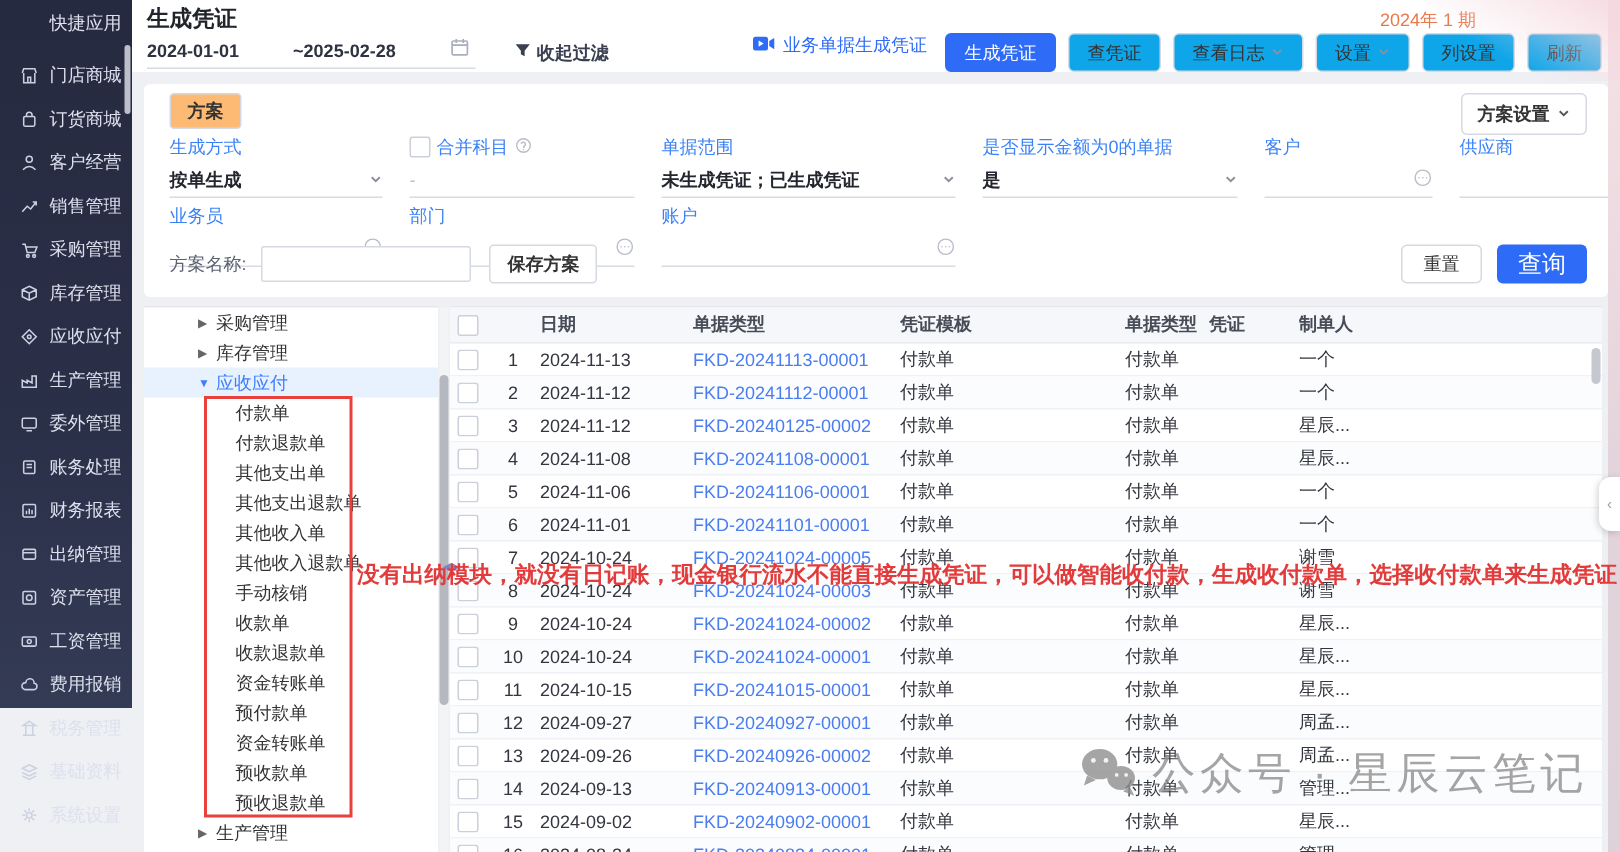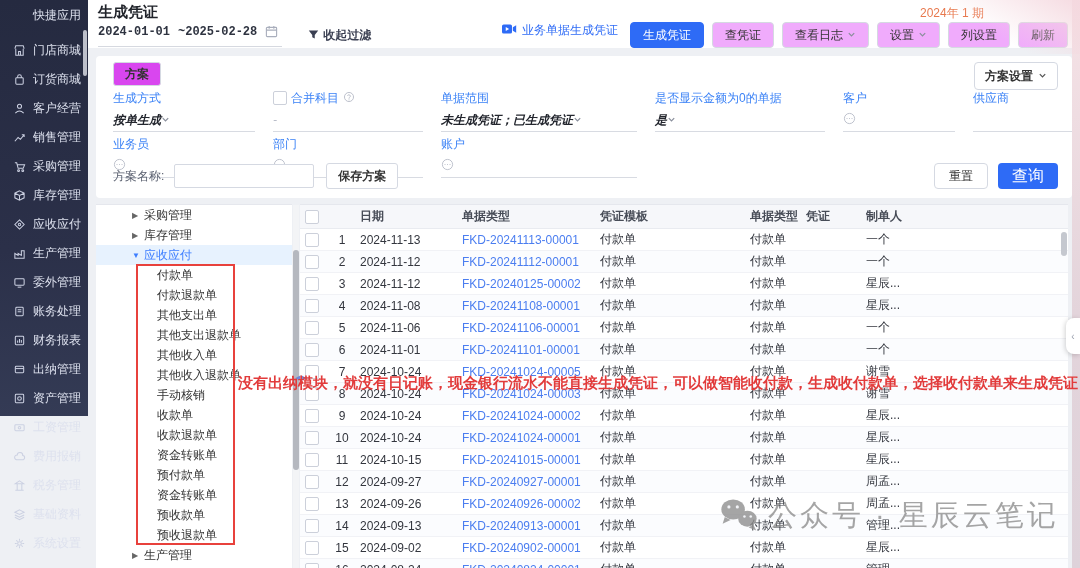--- a/index.html
+++ b/index.html
@@ -1,57 +1,57 @@
 <!DOCTYPE html>
 <html><head>
 <meta charset="utf-8">
 <style>
   html,body{margin:0;padding:0;background:#dfe2e8;}
   #page{position:relative;width:1080px;height:568px;overflow:hidden;background:#eef0f4;
         font-family:"Liberation Sans","DejaVu Sans",sans-serif;font-size:12px;color:#333;}
   
-  .sidebar{position:absolute;left:0;top:0;width:88px;height:416px;z-index:3;
+  .sidebar{position:absolute;left:0;top:0;width:88px;height:472px;z-index:3;
            background:linear-gradient(180deg,#252a40 0%,#2b3049 60%,#343b55 100%);}
   .side-item{display:flex;align-items:center;gap:7px;height:27px;margin:2px 0 2px 12px;
              color:#dde1ee;font-size:12px;cursor:pointer;white-space:nowrap;}
   .side-item:nth-child(2){margin-bottom:8px;}
   .side-ic{width:14px;height:14px;display:inline-flex;align-items:center;justify-content:center;flex:none;}
   .grid-ic{display:grid;grid-template-columns:6px 6px;grid-template-rows:6px 6px;gap:1.5px;}
   .grid-ic i{border-radius:1.5px;}
   .grid-ic .g1{background:#e8564f;} .grid-ic .g2{background:#4a7df8;}
   .grid-ic .g3{background:#3cb878;} .grid-ic .g4{background:#f5a623;}
   .side-scroll{position:absolute;right:1px;top:30px;width:4px;height:46px;background:#d7d9e2;border-radius:2px;opacity:.85;}
   
   .header{position:absolute;left:88px;top:0;right:0;height:48px;background:#fff;z-index:1;}
   .page-title{position:absolute;left:10px;top:3px;font-size:15px;font-weight:700;color:#21242b;}
   .date-wrap{position:absolute;left:10px;top:24px;display:flex;align-items:center;gap:26px;}
-  .date-field{display:flex;align-items:flex-start;gap:8px;border-bottom:1px solid #d6d9e0;padding:1px 4px 4px 0;
-              font-weight:600;color:#2e3340;cursor:pointer;font-family:Liberation Mono, monospace;}
+  .date-field{display:flex;align-items:flex-end;gap:36px;border-bottom:1px solid #d6d9e0;padding:1px 4px 4px 0;
+              font-weight:600;color:#2e3340;cursor:pointer;}
   .filter-toggle{display:flex;align-items:center;gap:4px;color:#3a3f52;cursor:pointer;font-weight:600;}
   .period{position:absolute;right:96px;top:5px;color:#e8794e;}
   .blur-box{position:absolute;right:4px;top:1px;width:70px;height:19px;border-radius:9px;
             background:#cbc5ce;filter:blur(2px);}
   .header-right{position:absolute;right:12px;top:22px;display:flex;align-items:flex-start;gap:8px;}
   .video-link{display:flex;align-items:center;gap:5px;color:#2e6bf6;cursor:pointer;margin-right:4px;white-space:nowrap;}
-  .hbtn{display:flex;align-items:center;gap:4px;height:26px;padding:0 12px;background:#f0abfc;
+  .hbtn{display:flex;align-items:center;gap:4px;height:26px;padding:0 12px;background:#0ea5e9;
         border:1px solid #d5d9e2;border-radius:4px;font-size:12px;color:#333;cursor:pointer;
         font-family:inherit;white-space:nowrap;}
   .hbtn.primary{background:#2e6bf6;border-color:#2e6bf6;color:#fff;}
   
   .filter-card{position:absolute;left:96px;top:56px;width:976px;height:142px;background:#fff;border-radius:4px;z-index:1;}
   .plan-btn{position:absolute;left:17px;top:6px;height:24px;padding:0 11px;border:1px solid #d5d9e2;border-radius:3px;
-            background:#d946ef;font-size:12px;font-weight:600;color:#333;cursor:pointer;font-family:inherit;}
+            background:#fdba74;font-size:12px;font-weight:600;color:#333;cursor:pointer;font-family:inherit;}
   .plan-settings{position:absolute;right:14px;top:6px;height:26px;padding:0 10px;display:flex;align-items:center;gap:5px;
             border:1px solid #d5d9e2;border-radius:4px;background:#fff;font-size:12px;font-weight:600;color:#333;cursor:pointer;font-family:inherit;}
   .frow{position:absolute;left:17px;display:grid;gap:0 18px;}
   .frow1{top:34px;grid-template-columns:142px 150px 196px 170px 112px 144px;}
   .frow2{top:80px;grid-template-columns:142px 150px 196px;}
   .ffield .flab{display:flex;align-items:center;gap:4px;color:#3b82f6;font-size:12px;height:16px;}
-  .fval{display:flex;align-items:center;justify-content:flex-start;border-bottom:1px solid #d8dbe2;
-        height:22px;margin-top:3px;font-weight:600;color:#23262e;cursor:pointer;font-style:italic;}
+  .fval{display:flex;align-items:center;justify-content:space-between;border-bottom:1px solid #d8dbe2;
+        height:22px;margin-top:3px;font-weight:600;color:#23262e;cursor:pointer;}
   .fval .dim{color:#b9bdc9;font-weight:400;}
   .cb{display:inline-block;width:12px;height:12px;border:1px solid #ccd0da;border-radius:2px;background:#fff;flex:none;}
   .ffoot{position:absolute;left:17px;right:14px;bottom:9px;display:flex;align-items:center;}
   .fname-lab{color:#5b6170;}
   .fname-input{width:126px;height:22px;border:1px solid #d5d9e2;border-radius:2px;margin-left:10px;font-family:inherit;padding:0 6px;}
   .save-btn{height:26px;padding:0 11px;margin-left:12px;border:1px solid #d5d9e2;border-radius:3px;background:#fff;
             font-size:12px;font-weight:600;color:#333;cursor:pointer;font-family:inherit;}
   .foot-right{margin-left:auto;display:flex;gap:10px;}
   .reset-btn{height:26px;padding:0 14px;border:1px solid #d5d9e2;border-radius:4px;background:#fff;font-size:12px;color:#333;cursor:pointer;font-family:inherit;}
   .query-btn{height:26px;padding:0 14px;border:none;border-radius:4px;background:#2e6bf6;font-size:16px;color:#fff;cursor:pointer;font-family:inherit;}

